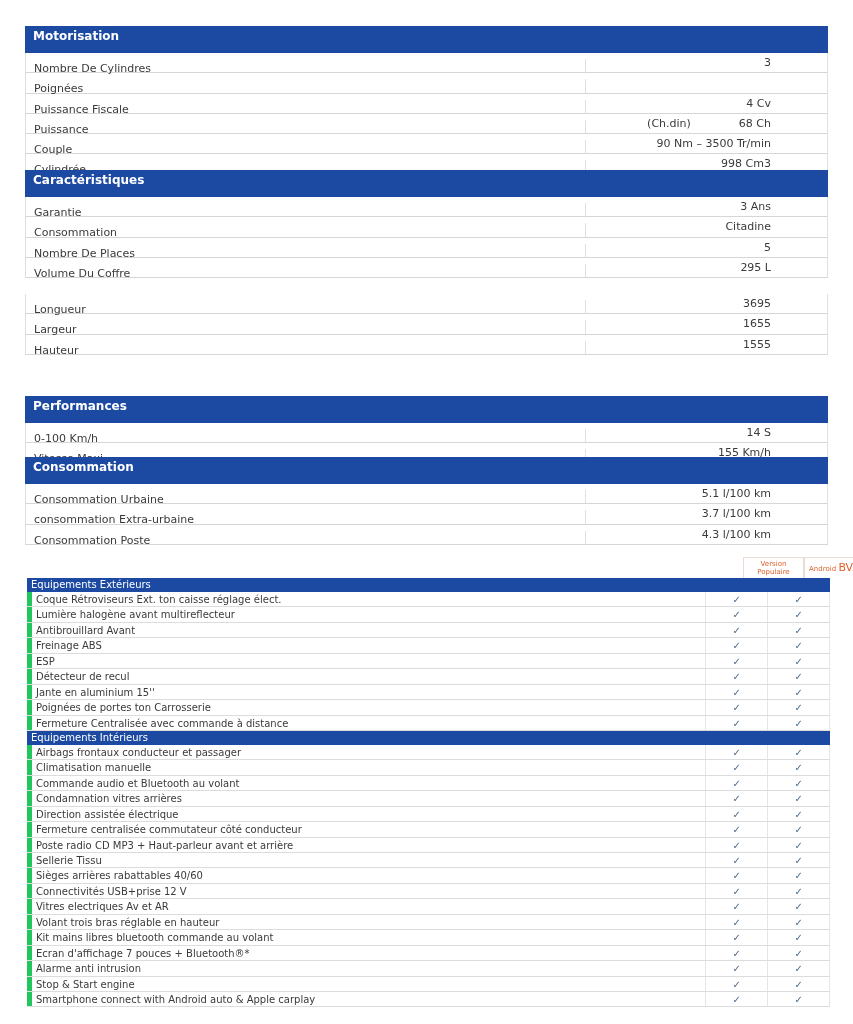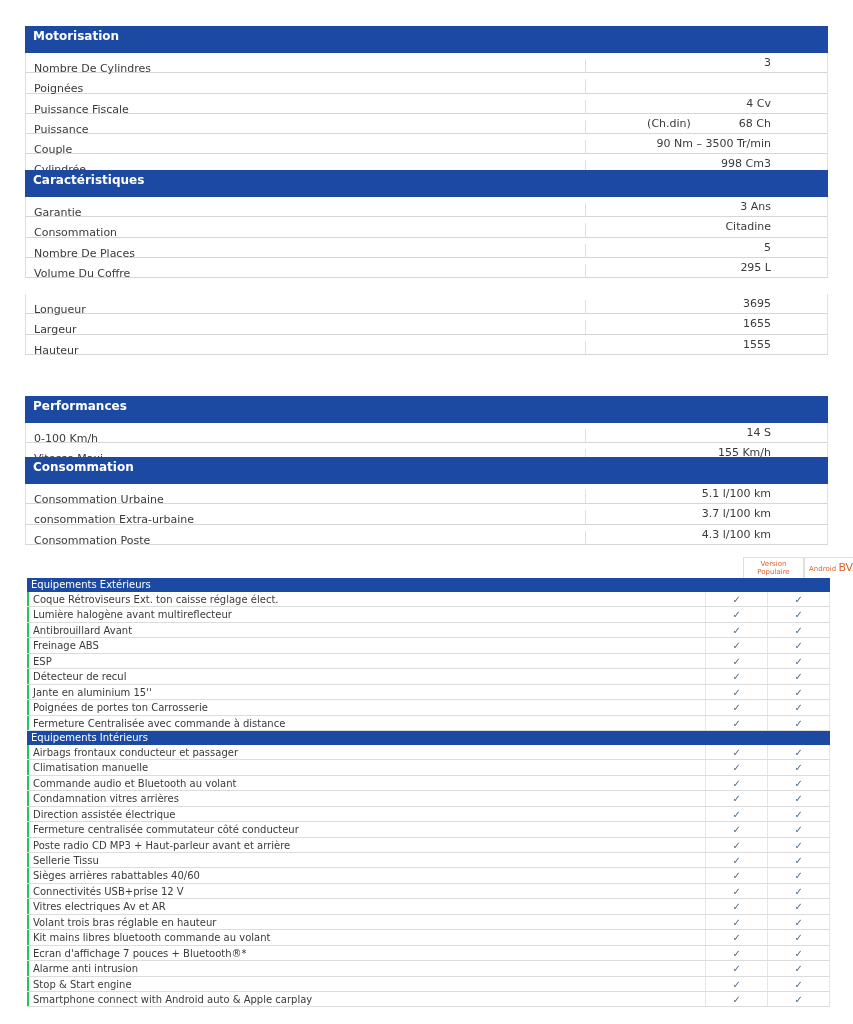--- a/index.html
+++ b/index.html
@@ -9,21 +9,21 @@
   .row { height:20.3px; border-bottom:1px solid #d6d6d6; border-left:1px solid #e0e0e0; border-right:1px solid #e0e0e0; display:flex; font-size:11px; line-height:20px; box-sizing:border-box; background:#fff; }
   .row .lbl { width:560px; padding-left:8px; border-right:1px solid #e0e0e0; box-sizing:border-box; white-space:nowrap;margin-top:6px; }
   .row .val { flex:1; text-align:right; padding-right:56px; white-space:nowrap; }
   .row .val .unit { margin-right:48px; }
   .eq { position:absolute; left:27px; width:803px; }
   .eq .cols { position:absolute; left:716px; top:-21px; display:flex; }
   .eq .colh { width:61px; height:21px; border:1px solid #eadcd2; border-bottom:none; color:#e2622e; font-size:7px; line-height:8px; text-align:center; display:flex; align-items:center; justify-content:center; box-sizing:border-box; }
   .eq .colh .big { font-size:11px; }
   .ehdr { height:14px; background:#1c4aa3; color:#fff; font-weight:normal; font-size:10px; line-height:14px; padding-left:4px; box-sizing:border-box; }
   .erow { height:15.45px; border-bottom:1px solid #dcdcdc; display:flex; font-size:10px; line-height:15px; box-sizing:border-box; }
-  .erow .lbl { width:680px; padding-left:4px; white-space:nowrap; border-left:2px solid #22c55e; box-sizing:border-box; }
+  .erow .lbl { width:680px; padding-left:4px; white-space:nowrap; border-left:5px solid #22c55e; box-sizing:border-box; }
   .erow .ck { width:61px; text-align:center; color:#4a6a8a; border-left:1px solid #e5e5e5; font-size:10px; }
   .erow .ck:last-child { border-right:1px solid #e5e5e5; }
 </style>
 </head>
 <body>
 
 <div id="specs">
     <div class="spec" style="top: 26px;">
       <div class="hdr">Motorisation</div>
       <div class="row">

